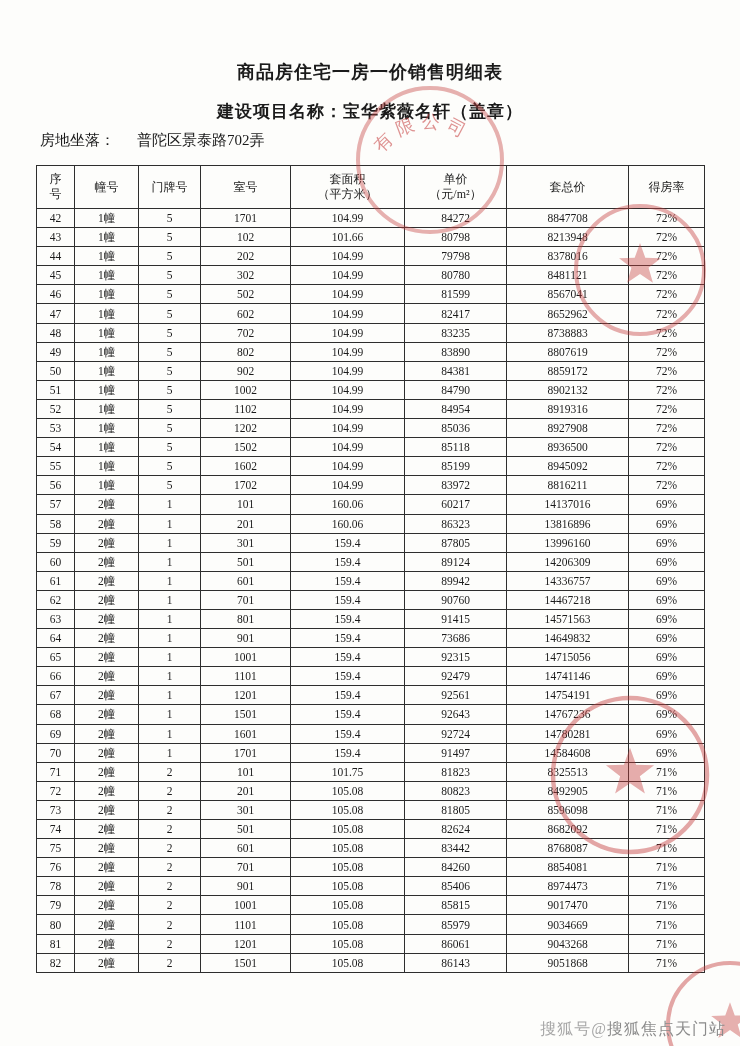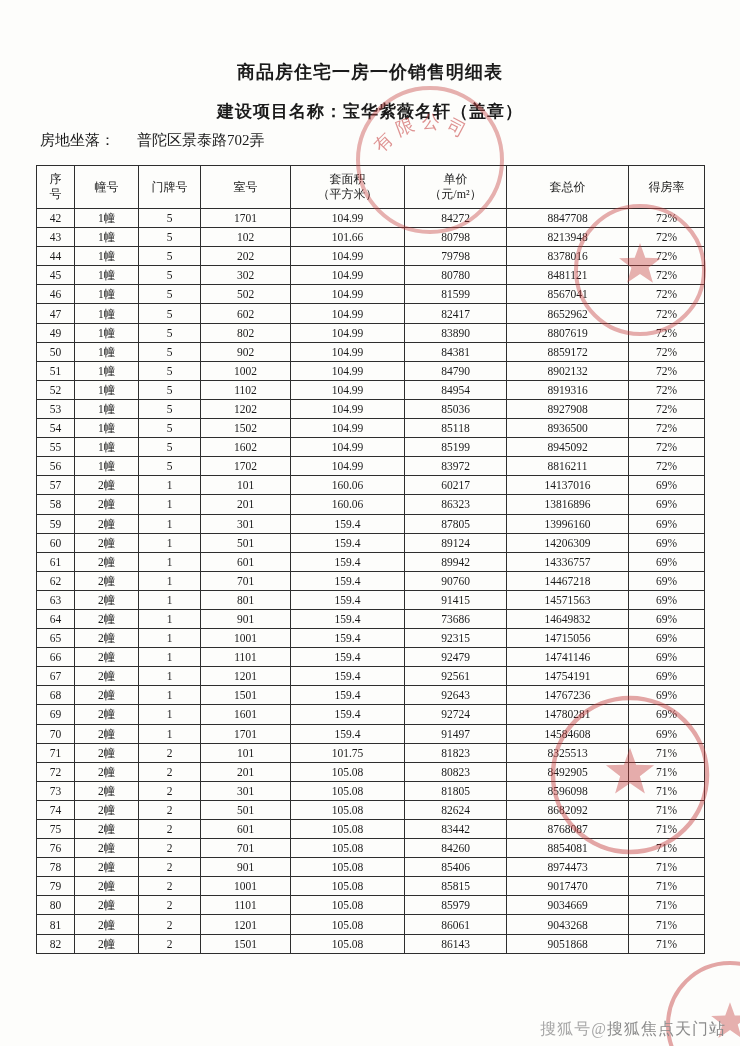--- a/index.html
+++ b/index.html
@@ -145,20 +145,30 @@
           <td>47</td>
           <td>1幢</td>
           <td>5</td>
           <td>602</td>
           <td>104.99</td>
           <td>82417</td>
           <td>8652962</td>
           <td>72%</td>
         </tr>
         <tr>
+          <td>48</td>
+          <td>1幢</td>
+          <td>5</td>
+          <td>702</td>
+          <td>104.99</td>
+          <td>83235</td>
+          <td>8738883</td>
+          <td>72%</td>
+        </tr>
+        <tr>
           <td>49</td>
           <td>1幢</td>
           <td>5</td>
           <td>802</td>
           <td>104.99</td>
           <td>83890</td>
           <td>8807619</td>
           <td>72%</td>
         </tr>
         <tr>

